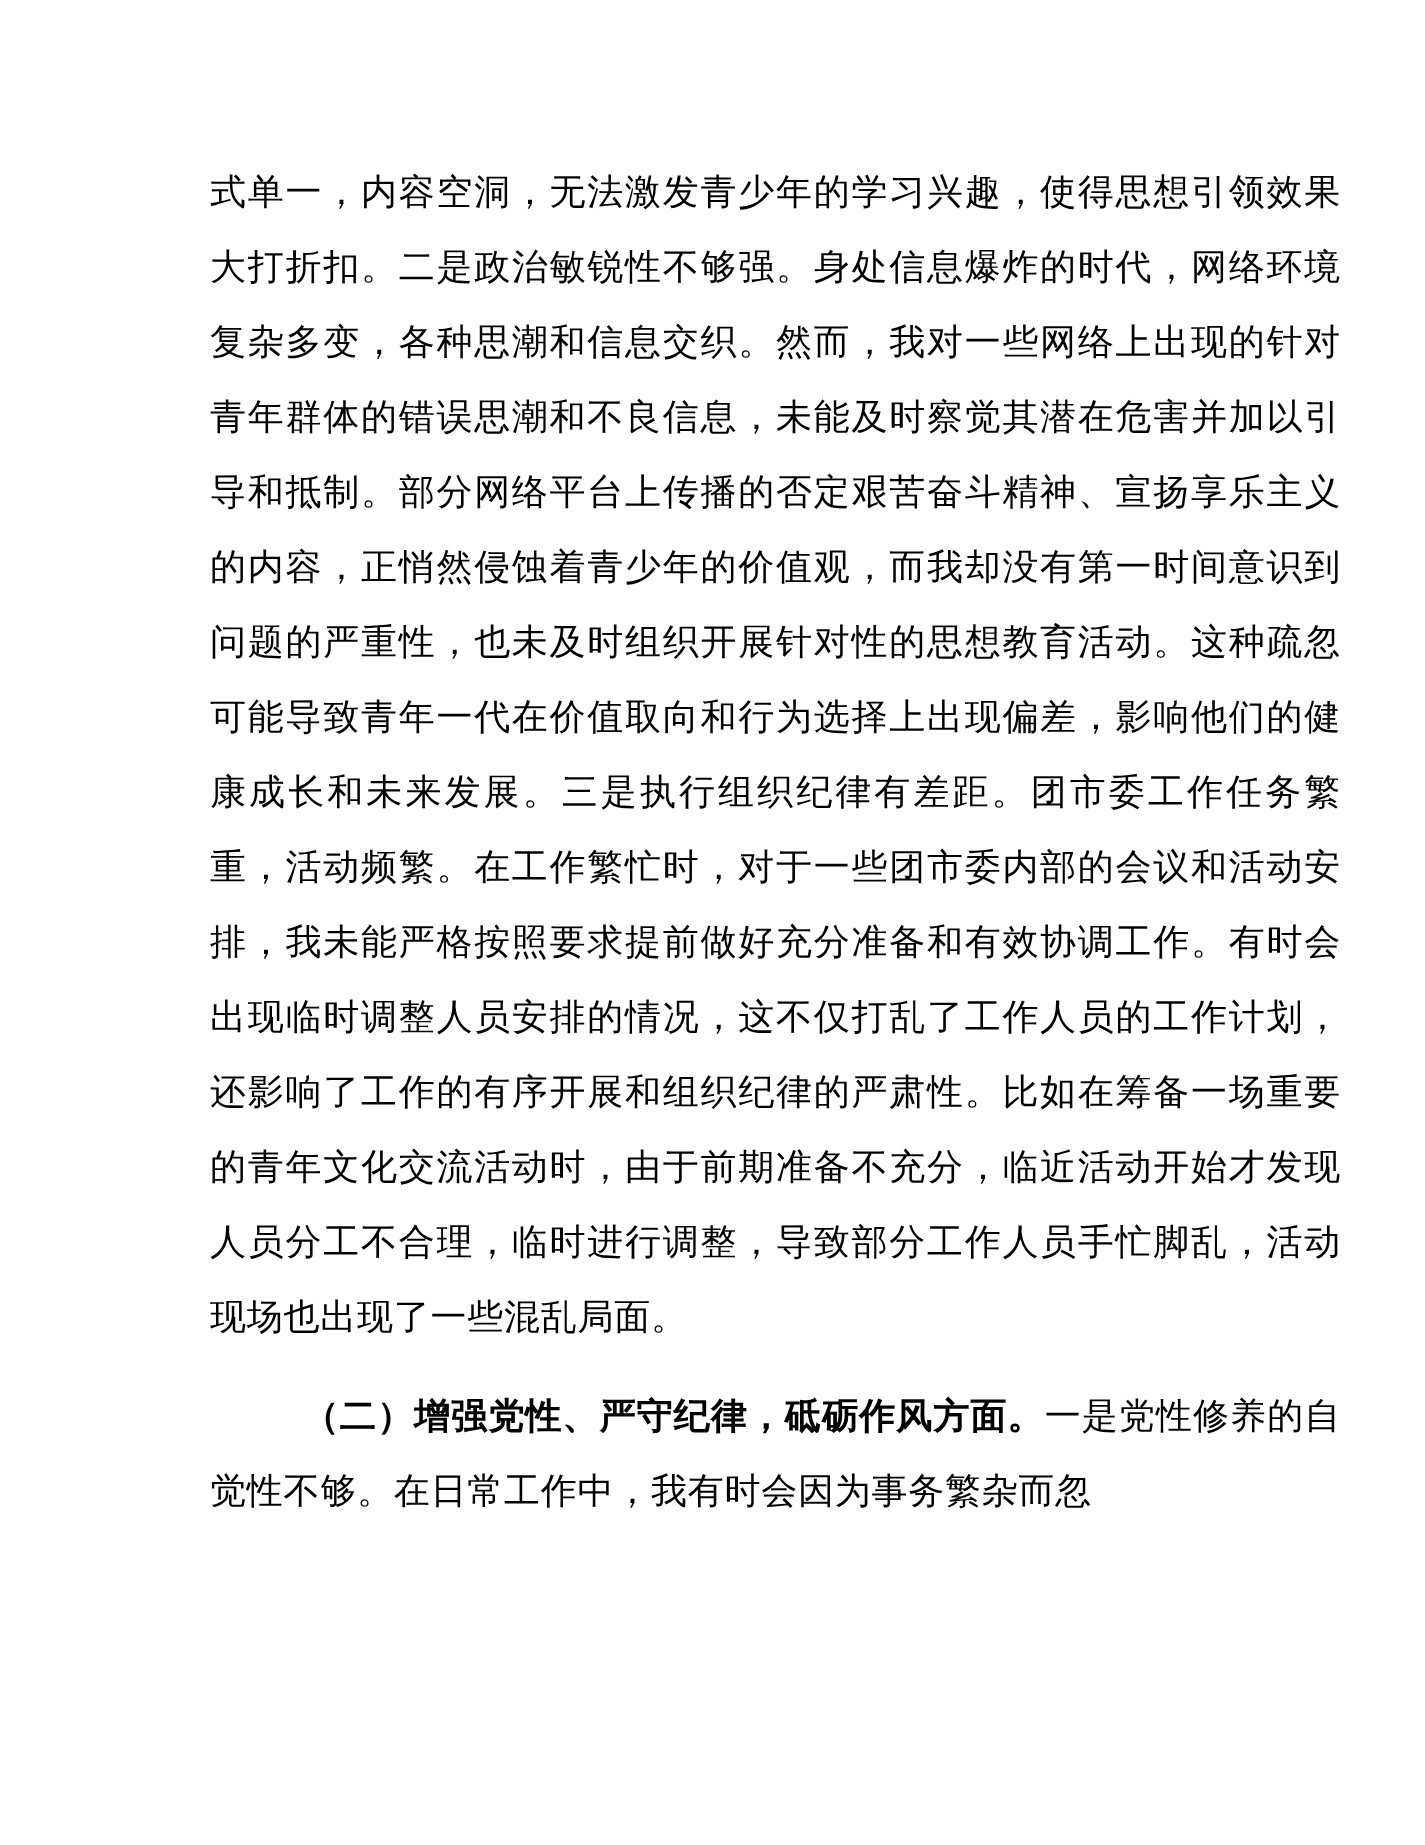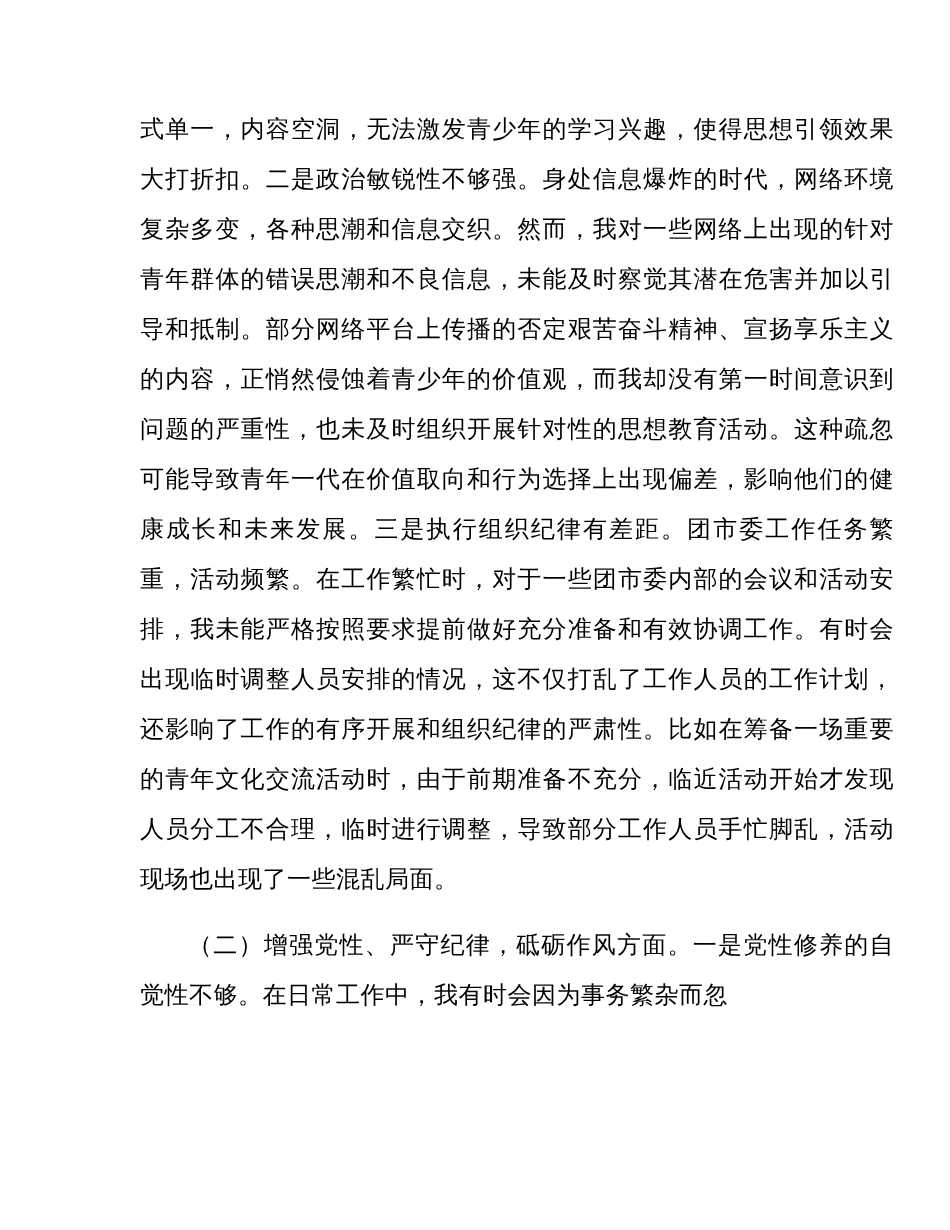--- a/index.html
+++ b/index.html
@@ -32,21 +32,22 @@
     margin: 0;
     word-break: break-all;
   }
   .doc-body p + p {
     margin-top: 16px;
   }
   .doc-body p.indent-first {
     text-indent: 2em;
   }
   .run-bold {
-    font-weight: normal;
+    font-weight: bold;
+    margin-left: 14px;
   }
 </style>
 </head>
 <body>
 
 <div class="page">
   <div class="doc-body">
       <p><span>式单一，内容空洞，无法激发青少年的学习兴趣，使得思想引领效果大打折扣。二是政治敏锐性不够强。身处信息爆炸的时代，网络环境复杂多变，各种思潮和信息交织。然而，我对一些网络上出现的针对青年群体的错误思潮和不良信息，未能及时察觉其潜在危害并加以引导和抵制。部分网络平台上传播的否定艰苦奋斗精神、宣扬享乐主义的内容，正悄然侵蚀着青少年的价值观，而我却没有第一时间意识到问题的严重性，也未及时组织开展针对性的思想教育活动。这种疏忽可能导致青年一代在价值取向和行为选择上出现偏差，影响他们的健康成长和未来发展。三是执行组织纪律有差距。团市委工作任务繁重，活动频繁。在工作繁忙时，对于一些团市委内部的会议和活动安排，我未能严格按照要求提前做好充分准备和有效协调工作。有时会出现临时调整人员安排的情况，这不仅打乱了工作人员的工作计划，还影响了工作的有序开展和组织纪律的严肃性。比如在筹备一场重要的青年文化交流活动时，由于前期准备不充分，临近活动开始才发现人员分工不合理，临时进行调整，导致部分工作人员手忙脚乱，活动现场也出现了一些混乱局面。</span></p>
       <p class="indent-first"><span class="run-bold">（二）增强党性、严守纪律，砥砺作风方面。</span><span>一是党性修养的自觉性不够。在日常工作中，我有时会因为事务繁杂而忽</span></p>
     </div>

